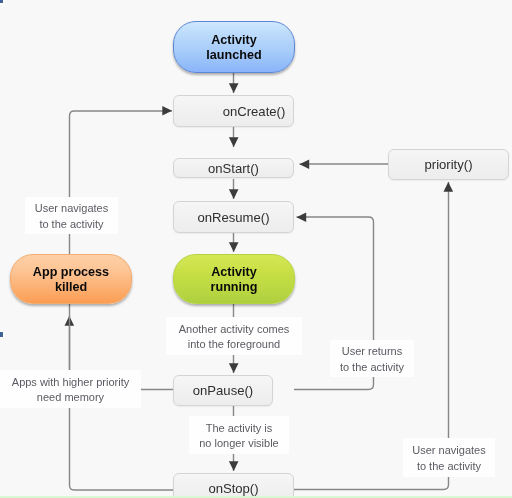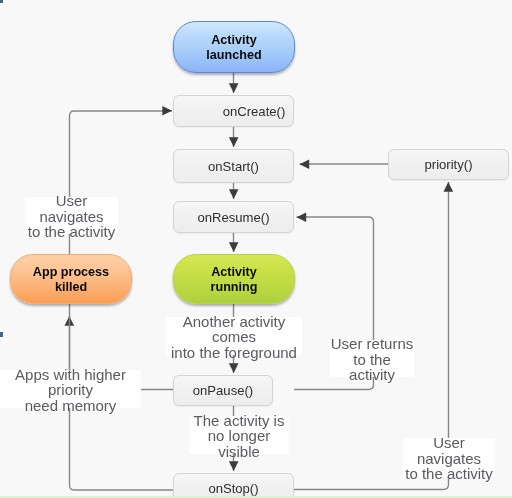--- a/index.html
+++ b/index.html
@@ -21,21 +21,21 @@
 
   .pill{border-radius:23px;font-weight:bold;font-size:12.6px;line-height:14.8px;color:#0a0a0a;
         padding-top:2px;}
   .pill.blue{background:linear-gradient(180deg,#cfe8fd 0%,#bddcfb 22%,#a4caf9 62%,#8ab4fa 100%);
              border:1px solid #5b87d6;box-shadow:0 2px 2.5px rgba(0,0,0,0.30);}
   .pill.green{background:linear-gradient(180deg,#d5e756 0%,#c8df45 35%,#bbd842 70%,#aecf3f 100%);
               border:1px solid #b5d442;box-shadow:0 2px 2.5px rgba(0,0,0,0.30);}
   .pill.orange{background:linear-gradient(180deg,#fdd0a6 0%,#fdc596 32%,#fcb073 68%,#fb9d53 100%);
                border:1px solid #f3ab6e;box-shadow:0 2px 2.5px rgba(0,0,0,0.30);}
 
-  .lbl{position:absolute;background:#fefefe;color:#5a5a62;font-size:15px;
+  .lbl{position:absolute;background:#fefefe;color:#5a5a62;font-size:11px;
        line-height:15.4px;text-align:center;display:flex;align-items:center;
        justify-content:center;white-space:pre-line;padding-top:2px;
        box-sizing:border-box;}
 
   .cornermark{position:absolute;background:#3f6395;}
   .cornerwrap{position:absolute;background:#ffffff;}
 </style>
 </head>
 <body>
 
@@ -60,21 +60,21 @@
       <path d="M294,489.5 L443.5,489.5 Q448.5,489.5 448.5,484.5 L448.5,182" marker-end="url(#ah)"></path>
       <path d="M173,490 L74,490 Q69.5,490 69.5,485 L69.5,116 Q69.5,111 74,111 L172,111" marker-end="url(#ah)"></path>
     </g>
   </svg>
 
   <div class="node pill blue" style="left: 173px; top: 21px; width: 122px; height: 52px;">Activity
 launched</div>
 
   <div class="node rect" style="left: 173px; top: 95px; width: 121px; height: 32px; padding-left: 41px;">onCreate()</div>
 
-  <div class="node rect" style="left: 173px; top: 149px; width: 121px; height: 34px;">onStart()</div>
+  <div class="node rect" style="left: 173px; top: 158px; width: 121px; height: 20px;">onStart()</div>
 
   <div class="node rect" style="left: 173px; top: 201px; width: 121px; height: 32px;">onResume()</div>
 
   <div class="node pill green" style="left: 173px; top: 254px; width: 122px; height: 50px;">Activity
 running</div>
 
   <div class="node pill orange" style="left: 10px; top: 254px; width: 122px; height: 50px;">App process
 killed</div>
 
   <div class="node rect" style="left: 388px; top: 149px; width: 121px; height: 31px;">priority()</div>

